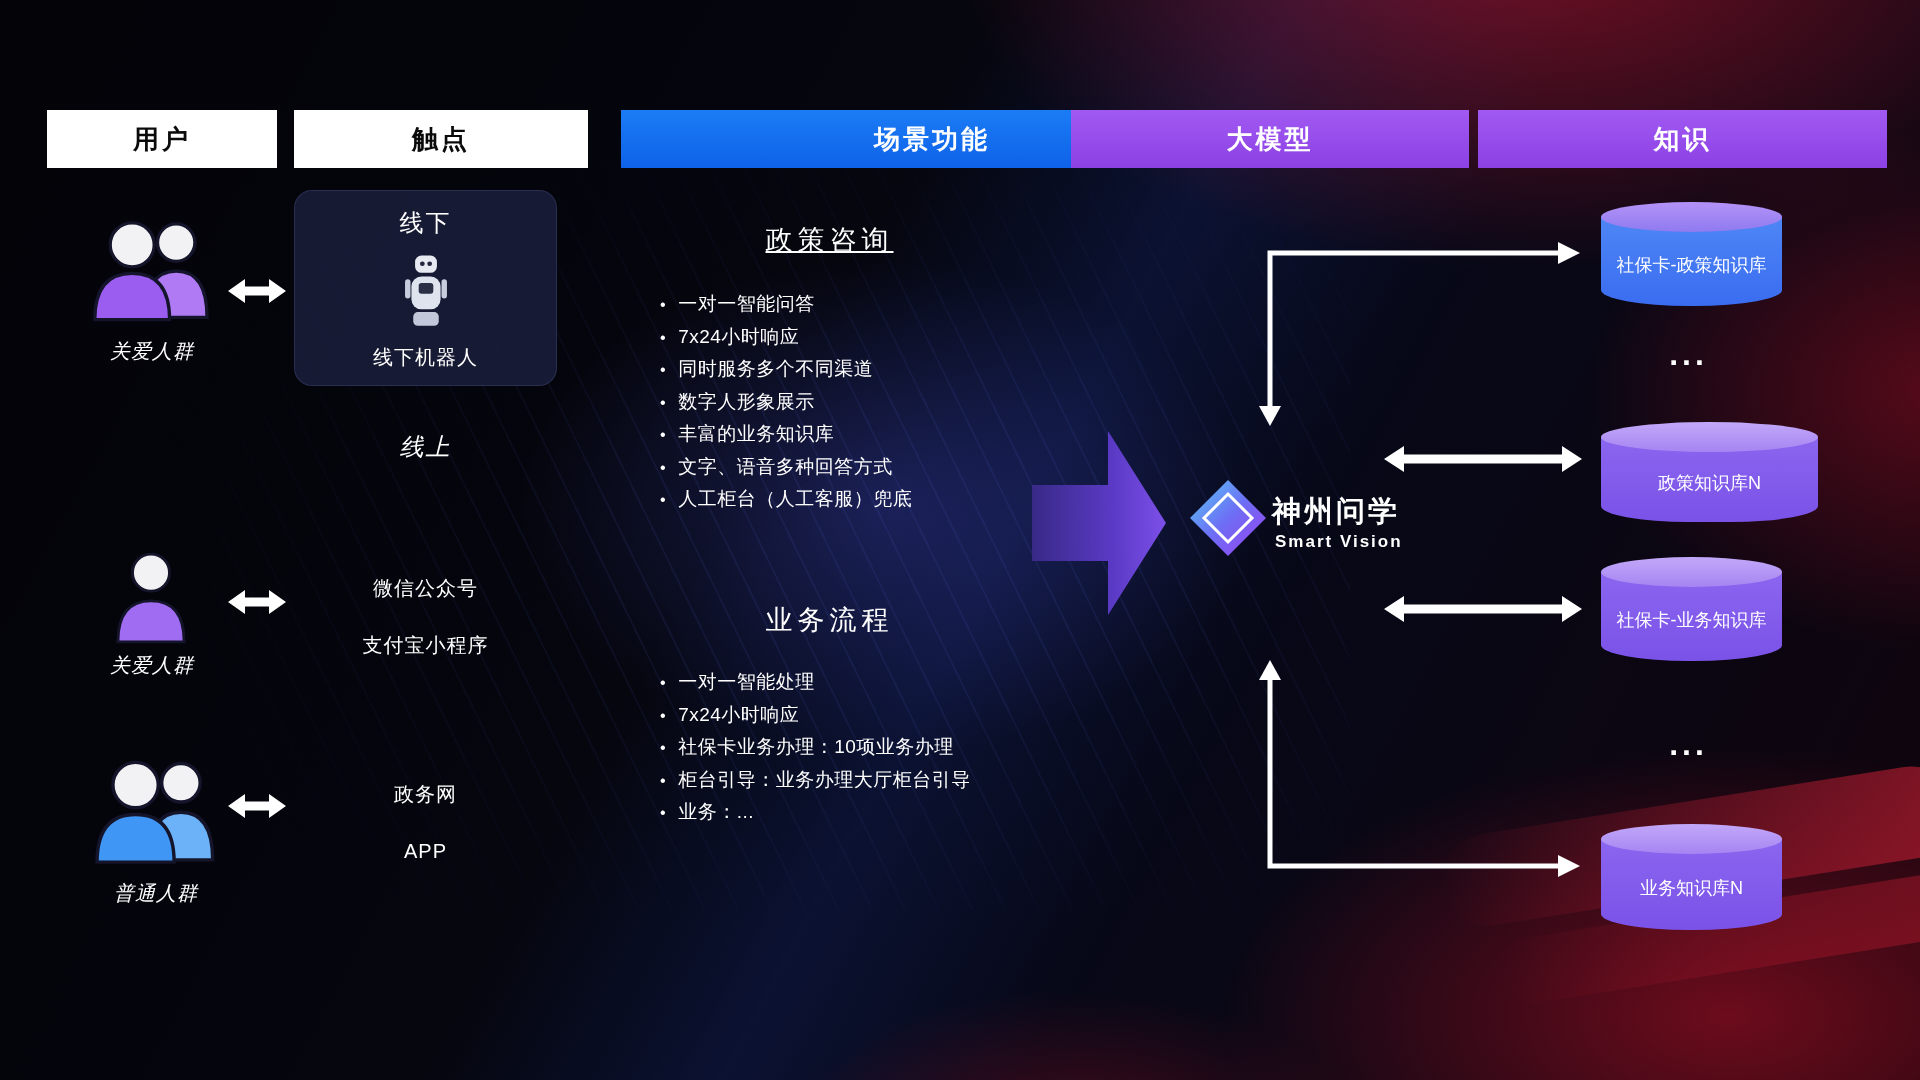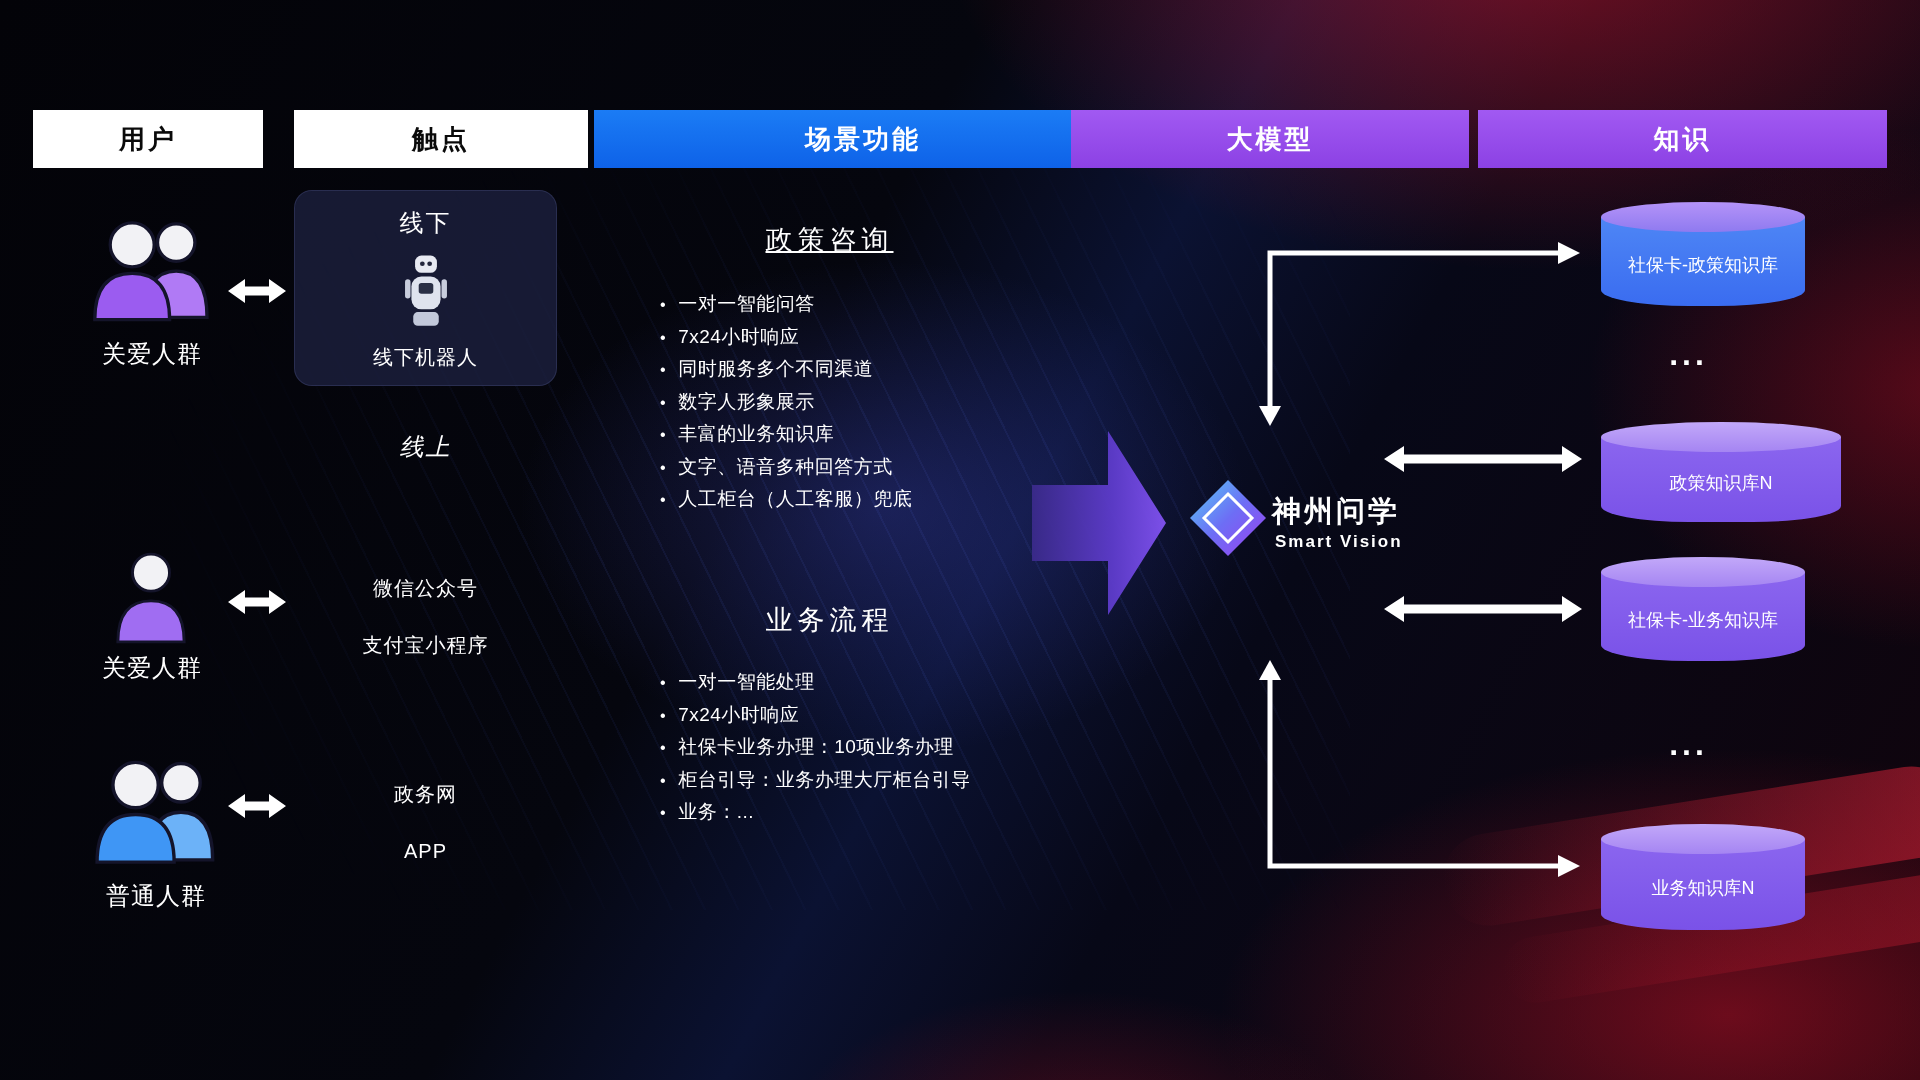--- a/index.html
+++ b/index.html
@@ -26,62 +26,62 @@
   .swoosh.s2{left:1500px;top:905px;width:470px;height:66px;transform:rotate(-9deg);opacity:.8;
     background:linear-gradient(90deg, rgba(200,20,40,0), rgba(215,30,52,0.5));}
 
   .hdr{position:absolute;top:110px;height:58px;display:flex;align-items:center;justify-content:center;
     font-size:26px;font-weight:bold;letter-spacing:3px;}
   .hdr.white{background:#ffffff;color:#0a0a0a;}
   .hdr.blue{background:linear-gradient(180deg,#1b7cf5,#0e62e8);}
   .hdr.purple{background:linear-gradient(180deg,#a159f2,#8c41e4);}
 
   .abs{position:absolute;}
-  .ulabel{position:absolute;width:200px;text-align:center;font-size:24px;letter-spacing:1px;}
+  .ulabel{position:absolute;width:200px;text-align:center;font-size:20px;letter-spacing:1px;font-style:italic;}
 
   .offline-box{position:absolute;left:294px;top:190px;width:263px;height:196px;
     background:rgba(30,34,66,0.75);border:1px solid rgba(130,140,210,0.18);border-radius:18px;
     display:flex;flex-direction:column;align-items:center;justify-content:space-between;
     padding:16px 0 14px;box-sizing:border-box;}
   .tp-title{font-size:24px;letter-spacing:2px;}
   .tp-sub{font-size:20px;letter-spacing:1px;}
   .tp-text{position:absolute;left:294px;width:263px;text-align:center;}
 
   .scene-title{position:absolute;left:594px;width:471px;text-align:center;font-size:27px;letter-spacing:5px;}
   .bullets{position:absolute;width:460px;}
   .bullet{font-size:19px;line-height:32.5px;white-space:nowrap;letter-spacing:0.5px;}
   .bullet::before{content:"•";margin-right:12px;font-size:0.85em;}
 
   .logo-name{position:absolute;left:1272px;top:492px;font-size:29px;font-weight:bold;letter-spacing:3px;}
   .logo-sub{position:absolute;left:1275px;top:532px;font-size:17px;letter-spacing:2px;font-weight:bold;}
 
-  .cyl{position:absolute;width:204px;}
+  .cyl{position:absolute;width:181px;}
   .cyl-top{position:absolute;left:0;right:0;top:0;height:30px;border-radius:50%;z-index:2;}
   .cyl-body{position:absolute;left:0;right:0;top:15px;bottom:0;border-radius:0 0 88px 88px / 0 0 16px 16px;}
   .cyl-label{position:absolute;left:8px;right:8px;top:28px;bottom:4px;display:flex;align-items:center;
     justify-content:center;text-align:center;font-size:18px;line-height:1.3;z-index:3;}
   .cyl.blue .cyl-top{background:linear-gradient(180deg,#b493f8,#8f7af0);}
   .cyl.blue .cyl-body{background:linear-gradient(180deg,#4e86f5,#3a6cf0);}
   .cyl.purple .cyl-top{background:linear-gradient(180deg,#c2a8f9,#a585f2);}
   .cyl.purple .cyl-body{background:linear-gradient(180deg,#8b66ef,#7a52e8);}
 
   .dots{position:absolute;left:1601px;width:175px;text-align:center;font-size:32px;font-weight:bold;letter-spacing:4px;}
   .overlay{position:absolute;left:0;top:0;pointer-events:none;}
 </style>
 </head>
 <body>
 
 <div class="stage">
   <div class="streaks"></div>
   <div class="swoosh s1"></div>
   <div class="swoosh s2"></div>
 
-  <div class="hdr white" style="left:33px;width:230px;">用户</div>
+  <div class="hdr white" style="left:47px;width:230px;">用户</div>
   <div class="hdr white" style="left:294px;width:294px;">触点</div>
-  <div class="hdr blue" style="left:594px;width:538px;">场景功能</div>
+  <div class="hdr blue" style="left:621px;width:538px;padding-left:42px;">场景功能</div>
   <div class="hdr purple" style="left:1071px;width:398px;">大模型</div>
   <div class="hdr purple" style="left:1478px;width:409px;">知识</div>
 
   <svg class="overlay" width="1920" height="1080" viewBox="0 0 1920 1080">
     <defs>
       <linearGradient id="bigArrowGrad" x1="0" y1="0" x2="1" y2="0">
         <stop offset="0" stop-color="#3a2a8a"></stop>
         <stop offset="0.6" stop-color="#5e3ccc"></stop>
         <stop offset="1" stop-color="#8253f2"></stop>
       </linearGradient>

